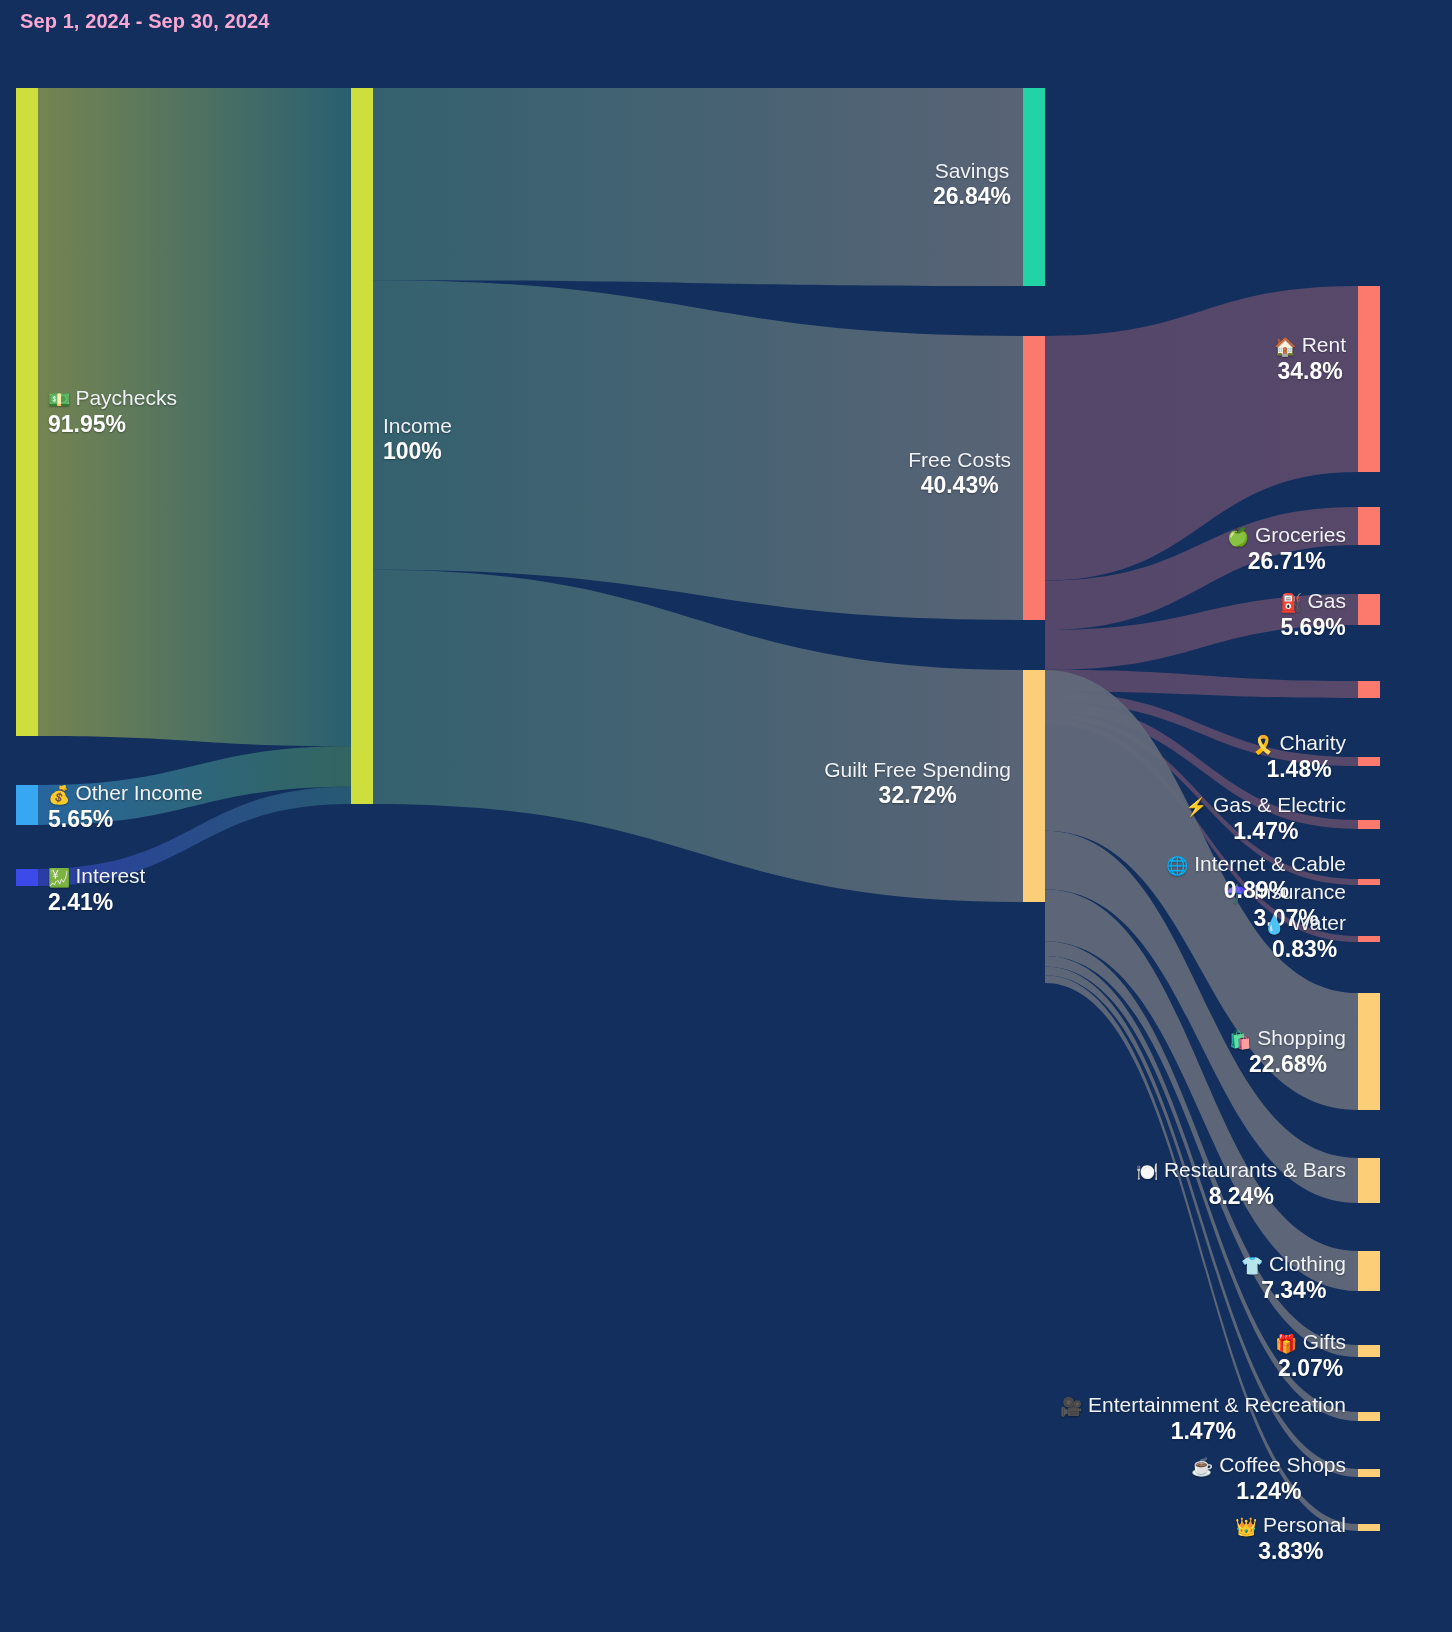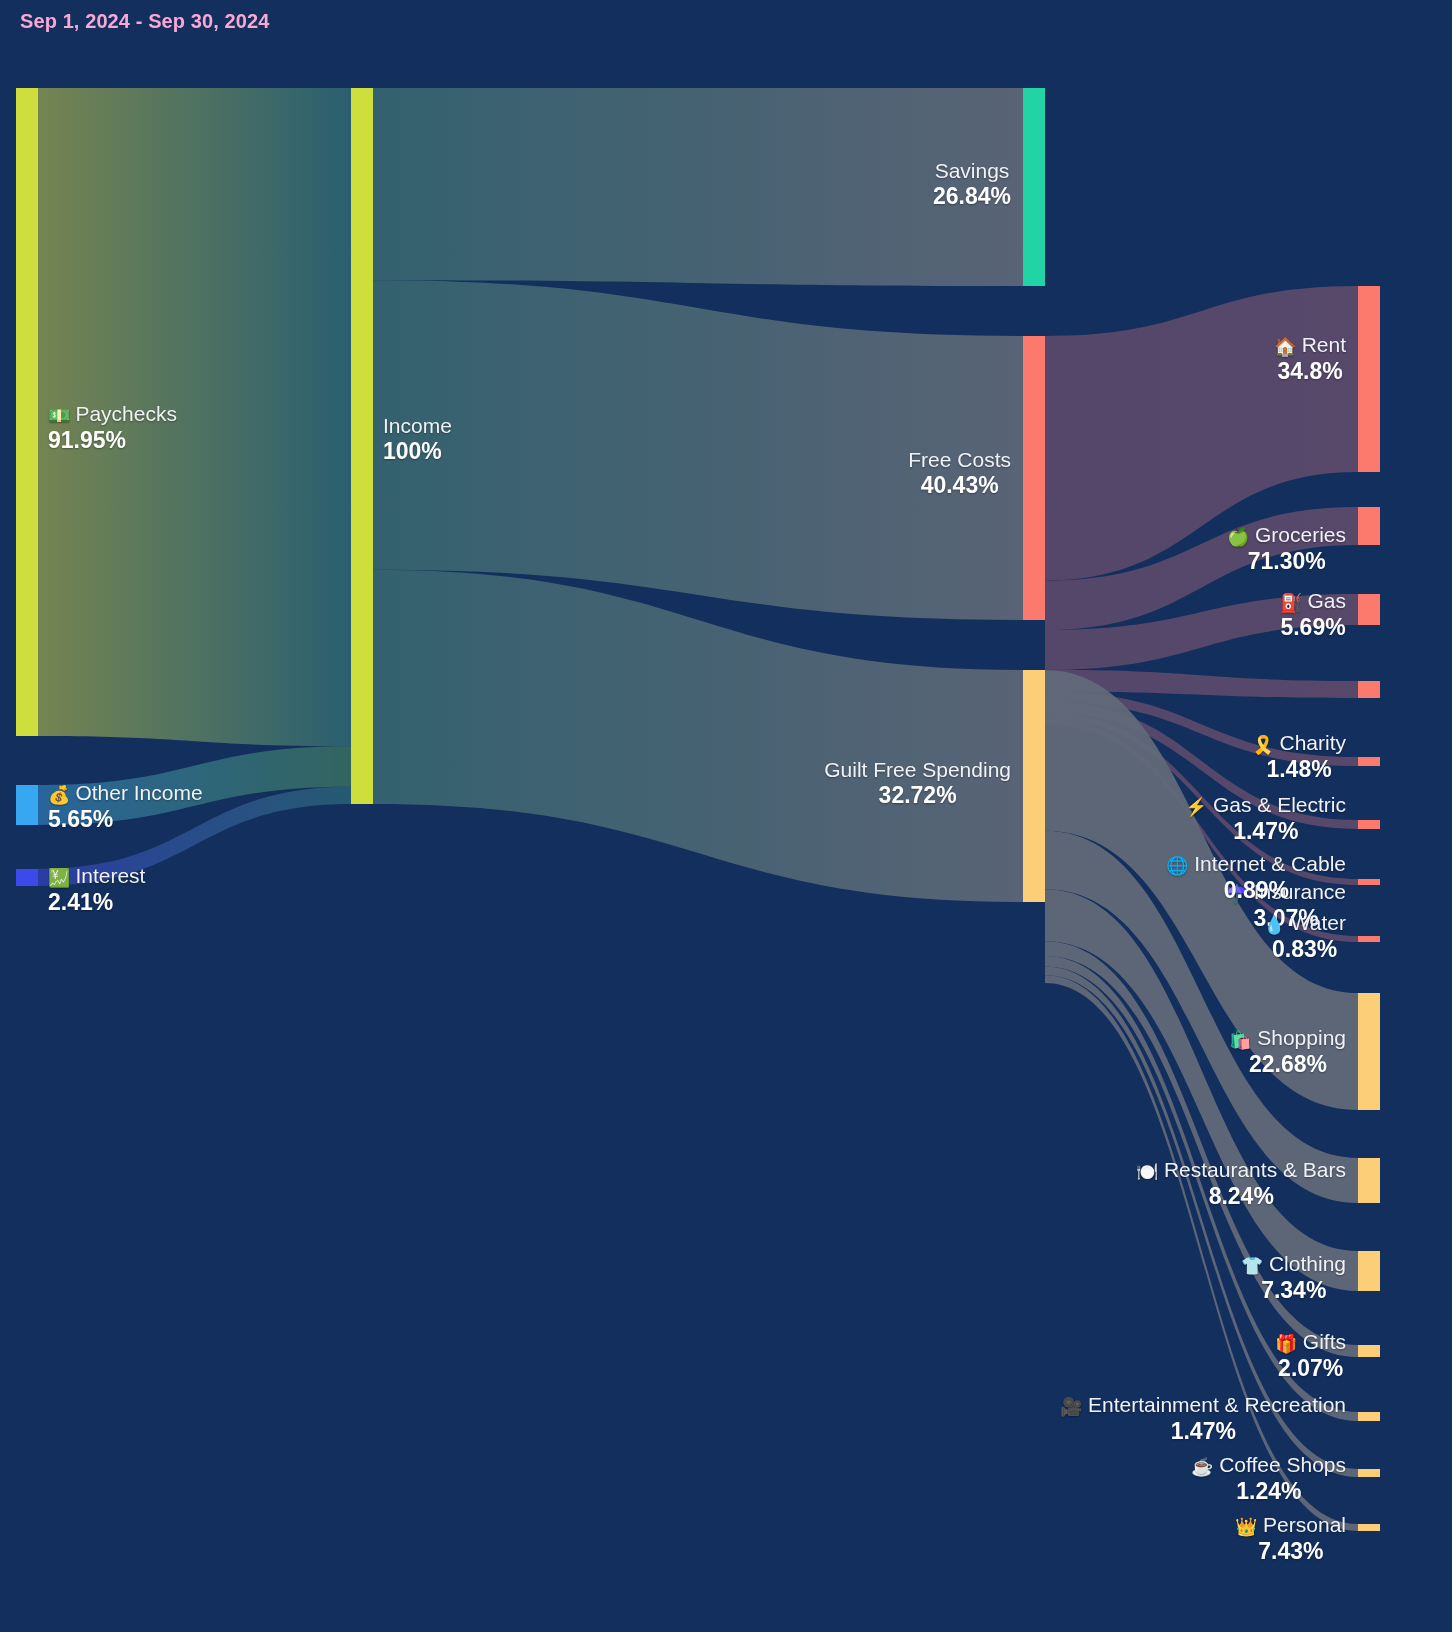--- a/index.html
+++ b/index.html
@@ -139,21 +139,21 @@
       <rect x="1358" y="1158" width="22" height="45" fill="#fcce78"></rect>
       <rect x="1358" y="1251" width="22" height="40" fill="#fcce78"></rect>
       <rect x="1358" y="1345" width="22" height="12" fill="#fcce78"></rect>
       <rect x="1358" y="1412" width="22" height="9" fill="#fcce78"></rect>
       <rect x="1358" y="1469" width="22" height="8" fill="#fcce78"></rect>
       <rect x="1358" y="1524" width="22" height="7" fill="#fcce78"></rect>
     </g>
 </svg>
 
 <div id="labels">
-    <div class="node-label align-left" style="left: 48px; top: 386px; margin-top: 16px;">
+    <div class="node-label align-left" style="left: 48px; top: 386px;">
       <div class="l1"><span class="emoji">💵 </span>Paychecks</div>
       <div class="l2">91.95%</div>
     </div>
     <div class="node-label align-left" style="left: 48px; top: 781px;">
       <div class="l1"><span class="emoji">💰 </span>Other Income</div>
       <div class="l2">5.65%</div>
     </div>
     <div class="node-label align-left" style="left: 48px; top: 864px;">
       <div class="l1"><span class="emoji">💹 </span>Interest</div>
       <div class="l2">2.41%</div>
@@ -173,21 +173,21 @@
     <div class="node-label align-right" style="right: 441px; top: 758px;">
       <div class="l1">Guilt Free Spending</div>
       <div class="l2">32.72%</div>
     </div>
     <div class="node-label align-right" style="right: 106px; top: 333px;">
       <div class="l1"><span class="emoji">🏠 </span>Rent</div>
       <div class="l2">34.8%</div>
     </div>
     <div class="node-label align-right" style="right: 106px; top: 476px; margin-top: 47px;">
       <div class="l1"><span class="emoji">🍏 </span>Groceries</div>
-      <div class="l2">71.30%</div>
+      <div class="l2">26.71%</div>
     </div>
     <div class="node-label align-right" style="right: 106px; top: 589px;">
       <div class="l1"><span class="emoji">⛽ </span>Gas</div>
       <div class="l2">5.69%</div>
     </div>
     <div class="node-label align-right" style="right: 106px; top: 852px; margin-top: 28px;">
       <div class="l1"><span class="emoji">☂️ </span>Insurance</div>
       <div class="l2">3.07%</div>
     </div>
     <div class="node-label align-right" style="right: 106px; top: 731px;">
@@ -225,15 +225,15 @@
     <div class="node-label align-right" style="right: 106px; top: 1393px;">
       <div class="l1"><span class="emoji">🎥 </span>Entertainment &amp; Recreation</div>
       <div class="l2">1.47%</div>
     </div>
     <div class="node-label align-right" style="right: 106px; top: 1453px;">
       <div class="l1"><span class="emoji">☕ </span>Coffee Shops</div>
       <div class="l2">1.24%</div>
     </div>
     <div class="node-label align-right" style="right: 106px; top: 1513px;">
       <div class="l1"><span class="emoji">👑 </span>Personal</div>
-      <div class="l2">7.43%</div>
+      <div class="l2">3.83%</div>
     </div>
   </div>
 
 </body></html>

